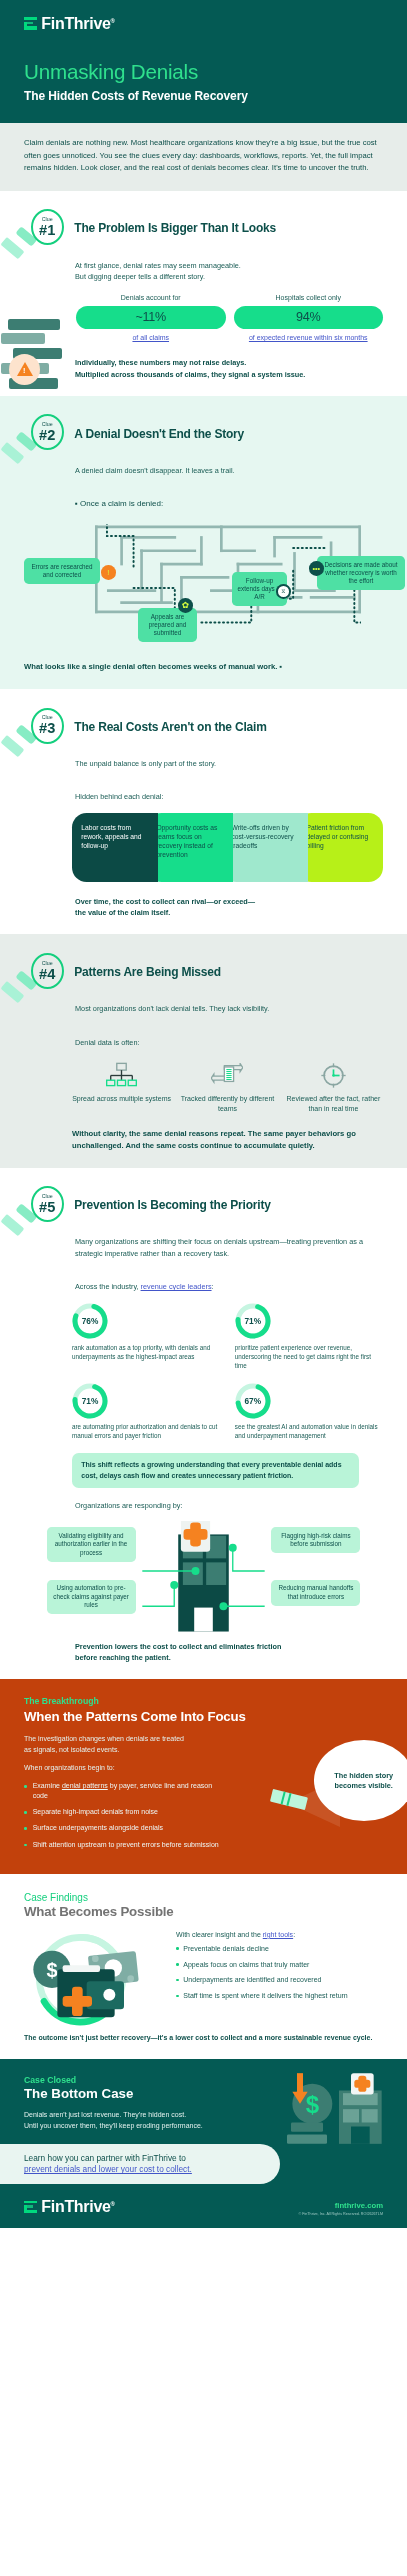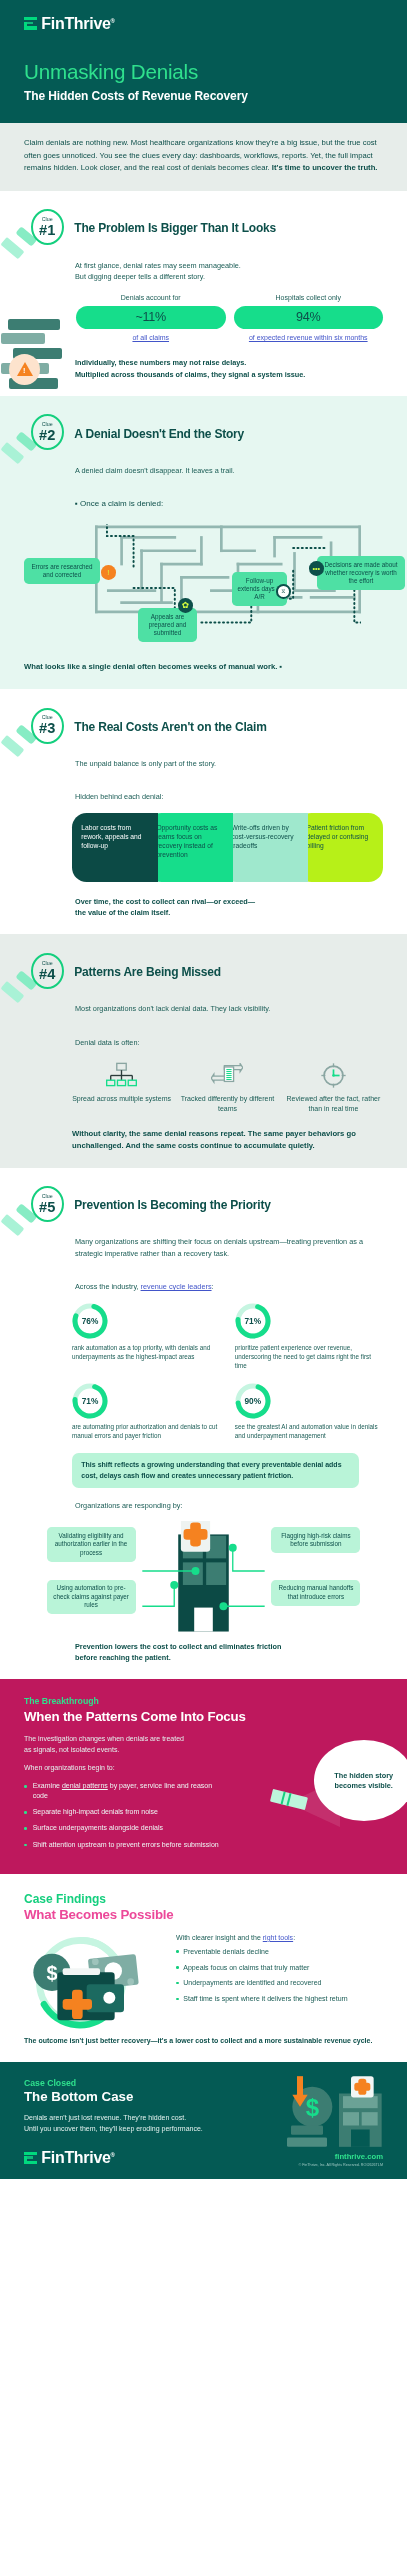--- a/index.html
+++ b/index.html
@@ -22,21 +22,21 @@
   .logo-mark i:nth-child(3) { left: 0; top: 10px; width: 12.6px; height: 3.3px; }
   .logo-mark i:nth-child(4) { left: 0; top: 5.3px; width: 3.3px; height: 8px; background:#00d97e; }
   .logo-text { color: #fff; font-size: 16px; font-weight: bold; letter-spacing: -0.3px; }
   .logo-text sup { font-size: 6px; vertical-align: super; }
   .hero-title { color: #2fe08d; font-size: 20.6px; font-weight: normal; letter-spacing: -0.2px; line-height: 1.15; }
   .hero-sub { color: #ffffff; font-size: 12px; font-weight: bold; margin-top: 5.3px; letter-spacing: -0.1px; }
 
   
   .intro { background: #e7edea; padding: 14.6px 24px 16px 24px; }
   .intro p { font-size: 7.7px; line-height: 1.62; color: #0d4f4a; }
-  .intro b { font-weight: bold; }
+  .intro b { font-weight: normal; }
 
   
   .section { position: relative; padding: 17.3px 24px 16px 24px; }
   .section.light { background: #ffffff; }
   .section.mint { background: #e6f7f1; }
   .section.grey { background: #e7edea; }
 
   .clue-head { display: flex; align-items: center; gap: 9.3px; margin-bottom: 10.7px; }
   .clue-badge { position: relative; width: 41px; height: 41px; flex: 0 0 41px; }
   .clue-badge .ring {
@@ -122,21 +122,21 @@
   }
 
   
   .hosp-wrap { position: relative; height: 112px; margin-top: 9.3px; }
   .hz-box {
     position: absolute; background: #b9f4d8; border-radius: 4.7px; font-size: 6.3px;
     line-height: 1.32; text-align: center; color: #0d4f4a; padding: 4.7px 4px; width: 89px;
   }
 
   
-  .dark { background: #be185d; padding: 17.3px 24px 18.6px 24px; position: relative; overflow: hidden; }
+  .dark { background: #c2410c; padding: 17.3px 24px 18.6px 24px; position: relative; overflow: hidden; }
   .eyebrow { color: #2fe08d; font-size: 8.7px; font-weight: bold; }
   .dark h2 { color: #fff; font-size: 13.3px; font-weight: bold; margin-top: 3px; letter-spacing: -0.2px; }
   .dark p { color: #e4f2ef; font-size: 7px; line-height: 1.55; margin-top: 9.3px; }
   .dark ul { list-style: none; margin-top: 6.7px; }
   .dark ul li { color: #eef7f5; font-size: 7px; line-height: 1.45; padding-left: 8.7px; position: relative; margin-bottom: 6px; max-width: 200px; }
   .dark ul li::before { content: ""; position: absolute; left: 0; top: 4px; width: 2.7px; height: 2.7px; border-radius: 50%; background: #2fe08d; }
   .dark ul li a { color: #eef7f5; text-decoration: underline; }
   .bubble {
     position: absolute; right: -6.7px; top: 61px; width: 100px; height: 81px; background: #fff;
     border-radius: 50%; display: flex; align-items: center; justify-content: center; text-align: center;
@@ -144,22 +144,22 @@
   }
   .beam { position: absolute; right: 67px; top: 100px; width: 0; height: 0;
           border-top: 24px solid transparent; border-bottom: 24px solid transparent;
           border-right: 52px solid rgba(255,255,255,0.10); }
   .torch { position: absolute; right: 100px; top: 114px; width: 36px; height: 12.6px; background: #bdf5dc; transform: rotate(14deg); border-radius: 1.3px; }
   .torch::before { content:""; position:absolute; left: 10.7px; top:0; width: 2px; height:12.6px; background:#17cf7f; }
   .torch::after { content:""; position:absolute; left: 17.3px; top:0; width: 2px; height:12.6px; background:#17cf7f; }
 
   
   .findings { background: #fff; padding: 17.3px 24px 14.6px 24px; }
-  .findings .eyebrow2 { color: #14cf7e; font-size: 12px; font-weight: bold; }
-  .findings h2 { color: #ec4899; font-size: 13.3px; font-weight: bold; margin-top: 1.3px; letter-spacing: -0.2px; }
+  .findings .eyebrow2 { color: #14cf7e; font-size: 10px; font-weight: normal; }
+  .findings h2 { color: #737373; font-size: 13.3px; font-weight: bold; margin-top: 1.3px; letter-spacing: -0.2px; }
   .find-grid { display: flex; gap: 12px; margin-top: 9.3px; align-items: flex-start; }
   .find-illo { width: 140px; flex: 0 0 140px; height: 100px; position: relative; }
   .find-list { flex: 1; padding-top: 2.7px; }
   .find-list .lead { font-size: 7px; color: #1a5c55; }
   .find-list .lead a { color: #4255c9; text-decoration: underline; }
   .find-list ul { list-style: none; margin-top: 6px; }
   .find-list li { font-size: 7px; color: #1a5c55; line-height: 1.4; padding-left: 7.3px; position: relative; margin-bottom: 6px; }
   .find-list li::before { content:""; position:absolute; left:0; top:3.3px; width:2.7px; height:2.7px; border-radius:50%; background:#14cf7e; }
   .outcome { font-size: 7px; font-weight: bold; color: #0d4f4a; line-height: 1.5; margin-top: 5.3px; }
 
@@ -349,21 +349,21 @@
       <div class="clue-badge">
         <div class="handle2"></div>
           <div class="handle"></div>
         <div class="ring">
           <div class="clue-word">Clue</div>
           <div class="clue-num"><span>#4</span></div>
         </div>
       </div>
       <div class="clue-title">Patterns Are Being Missed</div>
     </div>
-    <div class="body-txt">Most organizations don't lack denial data. They lack visibility.</div>
+    <div class="body-txt">Most organizations don't lack denial tells. They lack visibility.</div>
     <div class="body-txt sp">Denial data is often:</div>
 
     <div class="iconrow">
       <div class="iconcell">
         <div class="ic">
           <svg width="31" height="27" viewBox="0 0 46 40">
             <rect x="16" y="2" width="14" height="10" fill="none" stroke="#8aa6a2" stroke-width="2"></rect>
             <line x1="23" y1="12" x2="23" y2="20" stroke="#2b3b3a" stroke-width="2"></line>
             <line x1="7" y1="20" x2="39" y2="20" stroke="#2b3b3a" stroke-width="2"></line>
             <line x1="7" y1="20" x2="7" y2="27" stroke="#2b3b3a" stroke-width="2"></line>
@@ -462,21 +462,21 @@
         </div>
         <div class="donut-lbl">are automating prior authorization and denials to cut manual errors and payer friction</div>
       </div>
 
       <div class="donut-item">
         <div class="donut">
           <svg width="36" height="36" viewBox="0 0 36 36">
             <circle cx="18" cy="18" r="15" fill="none" stroke="#c6f5e1" stroke-width="5"></circle>
             <circle cx="18" cy="18" r="15" fill="none" stroke="#16dd8b" stroke-width="5" stroke-dasharray="63.1 94.2" stroke-dashoffset="0" transform="rotate(-70 18 18)" stroke-linecap="round"></circle>
           </svg>
-          <div class="pct">90%</div>
+          <div class="pct">67%</div>
         </div>
         <div class="donut-lbl">see the greatest AI and automation value in denials and underpayment management</div>
       </div>
     </div>
 
     <div class="shift-note">This shift reflects a growing understanding that every preventable denial adds cost, delays cash flow and creates unnecessary patient friction.</div>
 
     <div class="body-txt" style="margin-top:12px">Organizations are responding by:</div>
 
     <div class="hosp-wrap">
@@ -594,20 +594,24 @@
           <rect x="101" y="10" width="24" height="12" rx="4"></rect>
         </g>
       </svg>
     </div>
     <div class="eyebrow">Case Closed</div>
     <h2>The Bottom Case</h2>
     <div class="ftxt">
       <span>Denials aren't just lost revenue. They're hidden cost.</span><br>
       <span>Until you uncover them, they'll keep eroding performance.</span>
     </div>
+    <div class="cta">
+      <div class="l1">Learn how you can partner with FinThrive to</div>
+      <div class="l2">prevent denials and lower your cost to collect.</div>
+    </div>
     <div class="footbar">
       <div class="logo" style="margin-bottom:0">
         <span class="logo-mark">
             <i></i>
             <i></i>
             <i></i>
             <i></i>
           </span>
         <span class="logo-text"><span>FinThrive</span><sup>®</sup></span>
       </div>

